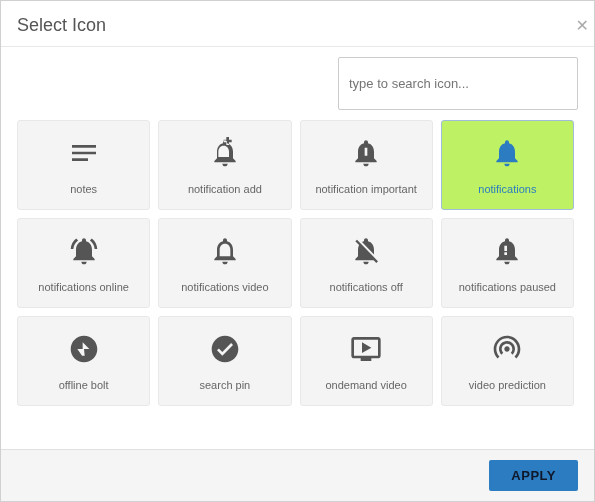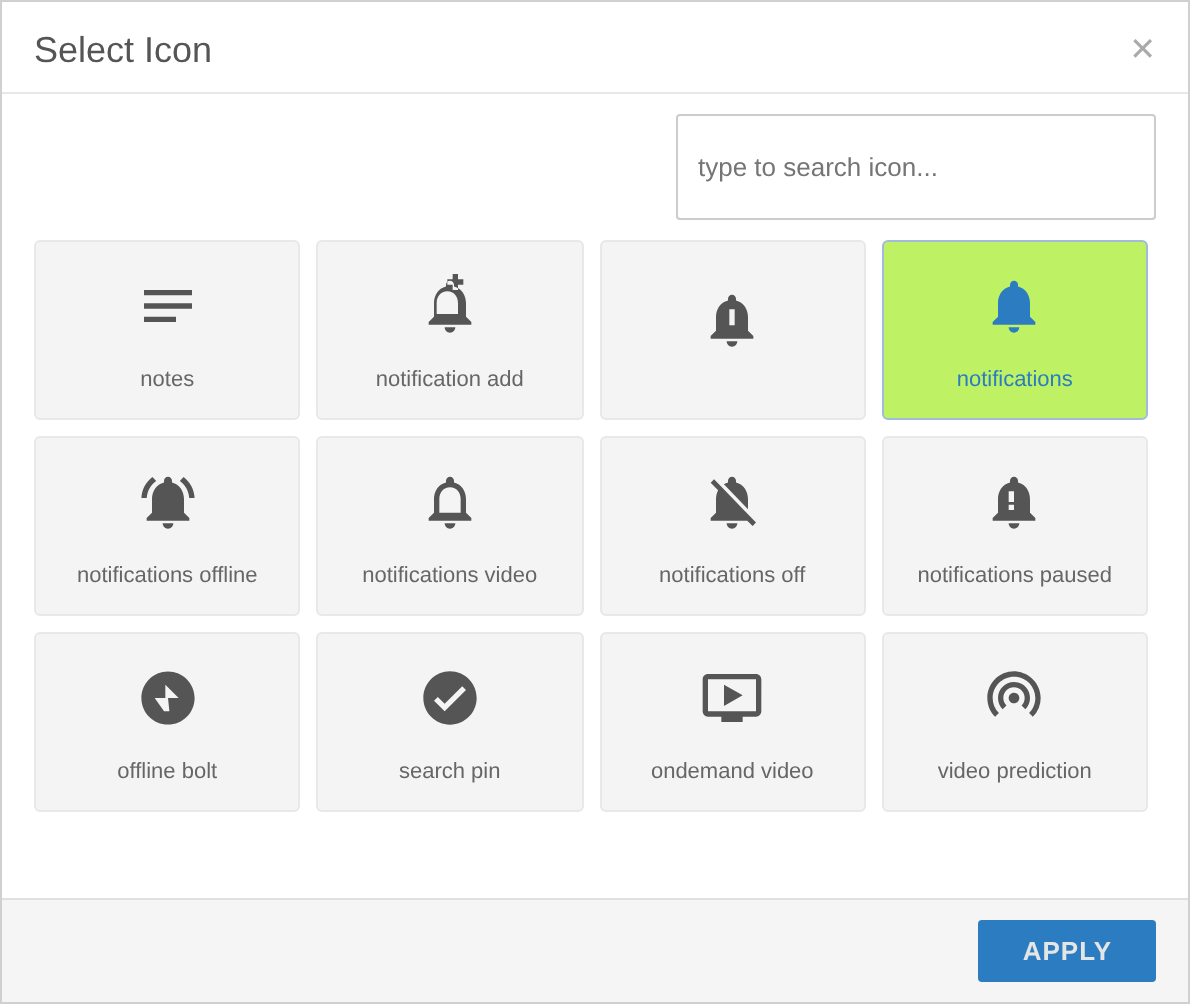--- a/index.html
+++ b/index.html
@@ -15,21 +15,21 @@
     .dialog {
       width: 595px;
       height: 502px;
       background: #fff;
       border: 1px solid #d0d0d0;
       display: flex;
       flex-direction: column;
       position: relative;
     }
     .dialog-header {
-      padding: 14px 16px 10px 16px;
+      padding: 14px 5px 10px 16px;
       display: flex;
       align-items: center;
       justify-content: space-between;
       border-bottom: 1px solid #e8e8e8;
     }
     .dialog-title {
       font-size: 18px;
       color: #555;
       font-weight: 400;
     }
@@ -108,21 +108,21 @@
     }
     .dialog-footer {
       padding: 10px 16px;
       display: flex;
       justify-content: flex-end;
       background: #f5f5f5;
       border-top: 1px solid #e0e0e0;
     }
     .apply-btn {
       background: #2b7cc1;
-      color: #e5e5e5;
+      color: #0f172a;
       border: none;
       padding: 8px 22px;
       font-size: 13px;
       font-weight: 600;
       border-radius: 2px;
       cursor: pointer;
       letter-spacing: 0.5px;
     }
     
     .icon-grid-wrapper::-webkit-scrollbar {
@@ -161,32 +161,33 @@
           <div class="icon-cell">
             <div class="icon-symbol"><svg xmlns="http://www.w3.org/2000/svg" height="32" width="32" viewBox="0 0 24 24" fill="currentColor">
                 <path d="M12 22c1.1 0 2-.9 2-2h-4c0 1.1.9 2 2 2zm6-6v-5c0-3.07-1.64-5.64-4.5-6.32V4c0-.83-.67-1.5-1.5-1.5s-1.5.67-1.5 1.5v.68C7.63 5.36 6 7.92 6 11v5l-2 2v1h16v-1l-2-2zm-1-1H7v-4c0-2.48 1.51-4.5 4-4.5s4 2.02 4 4.5v4zm-2-9h-2V4h-2V2h2V0h2v2h2v2h-2v2z"></path>
               </svg></div>
             <div class="icon-label">notification add</div>
           </div>
           <div class="icon-cell">
             <div class="icon-symbol"><svg xmlns="http://www.w3.org/2000/svg" height="32" width="32" viewBox="0 0 24 24" fill="currentColor">
                 <path d="M12 22c1.1 0 2-.9 2-2h-4c0 1.1.9 2 2 2zm6-6v-5c0-3.07-1.63-5.64-4.5-6.32V4c0-.83-.67-1.5-1.5-1.5s-1.5.67-1.5 1.5v.68C7.62 5.36 6 7.92 6 11v5l-2 2v1h16v-1l-2-2zm-7-4h2v2h-2v-2zm0-4h2v4h-2V8z"></path>
               </svg></div>
+            <div class="icon-label">notification important</div>
           </div>
           <div class="icon-cell selected">
             <div class="icon-symbol"><svg xmlns="http://www.w3.org/2000/svg" height="32" width="32" viewBox="0 0 24 24" fill="currentColor">
                 <path d="M12 22c1.1 0 2-.9 2-2h-4c0 1.1.9 2 2 2zm6-6v-5c0-3.07-1.63-5.64-4.5-6.32V4c0-.83-.67-1.5-1.5-1.5s-1.5.67-1.5 1.5v.68C7.62 5.36 6 7.92 6 11v5l-2 2v1h16v-1l-2-2z"></path>
               </svg></div>
             <div class="icon-label">notifications</div>
           </div>
           <div class="icon-cell">
             <div class="icon-symbol"><svg xmlns="http://www.w3.org/2000/svg" height="32" width="32" viewBox="0 0 24 24" fill="currentColor">
                 <path d="M7.58 4.08L6.15 2.65C3.75 4.48 2.17 7.3 2.03 10.5h2c.15-2.65 1.51-4.97 3.55-6.42zm12.39 6.42h2c-.15-3.2-1.73-6.02-4.12-7.85l-1.42 1.43c2.02 1.45 3.39 3.77 3.54 6.42zM18 11c0-3.07-1.64-5.64-4.5-6.32V4c0-.83-.67-1.5-1.5-1.5s-1.5.67-1.5 1.5v.68C7.63 5.36 6 7.92 6 11v5l-2 2v1h16v-1l-2-2v-5zm-6 11c1.1 0 2-.9 2-2h-4c0 1.1.9 2 2 2z"></path>
               </svg></div>
-            <div class="icon-label">notifications offline</div>
+            <div class="icon-label">notifications online</div>
           </div>
           <div class="icon-cell">
             <div class="icon-symbol"><svg xmlns="http://www.w3.org/2000/svg" height="32" width="32" viewBox="0 0 24 24" fill="currentColor">
                 <path d="M12 22c1.1 0 2-.9 2-2h-4c0 1.1.9 2 2 2zm6-6v-5c0-3.07-1.63-5.64-4.5-6.32V4c0-.83-.67-1.5-1.5-1.5s-1.5.67-1.5 1.5v.68C7.62 5.36 6 7.92 6 11v5l-2 2v1h16v-1l-2-2zm-2 0H8v-5c0-2.48 1.51-4.5 4-4.5s4 2.02 4 4.5v5z"></path>
               </svg></div>
             <div class="icon-label">notifications video</div>
           </div>
           <div class="icon-cell">
             <div class="icon-symbol"><svg xmlns="http://www.w3.org/2000/svg" height="32" width="32" viewBox="0 0 24 24" fill="currentColor">
                 <path d="M20 18.69L7.84 6.14 5.27 3.49 4 4.76l2.8 2.8v.01c-.52.99-.8 2.16-.8 3.42v5l-2 2v1h13.73l2 2L21 19.72l-1-1.03zM12 22c1.11 0 2-.89 2-2h-4c0 1.11.89 2 2 2zm6-7.32V11c0-3.08-1.64-5.64-4.5-6.32V4c0-.83-.67-1.5-1.5-1.5s-1.5.67-1.5 1.5v.68c-.55.13-1.06.34-1.54.62L18 14.68z"></path>

